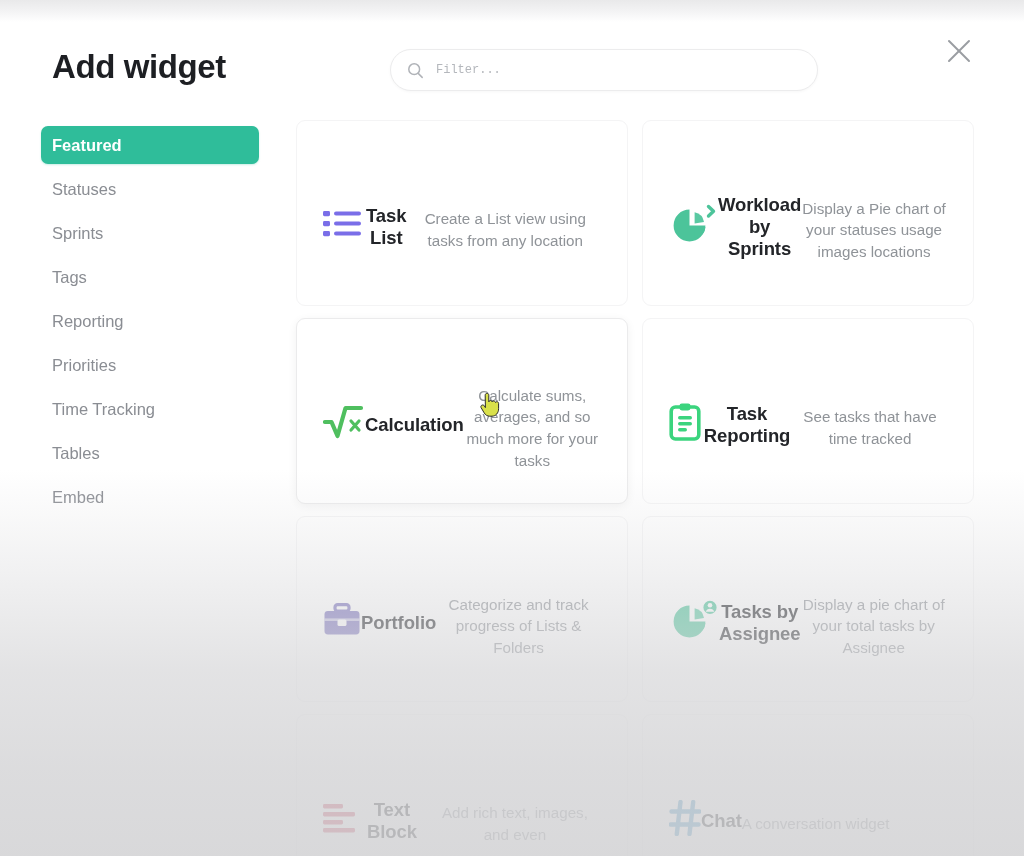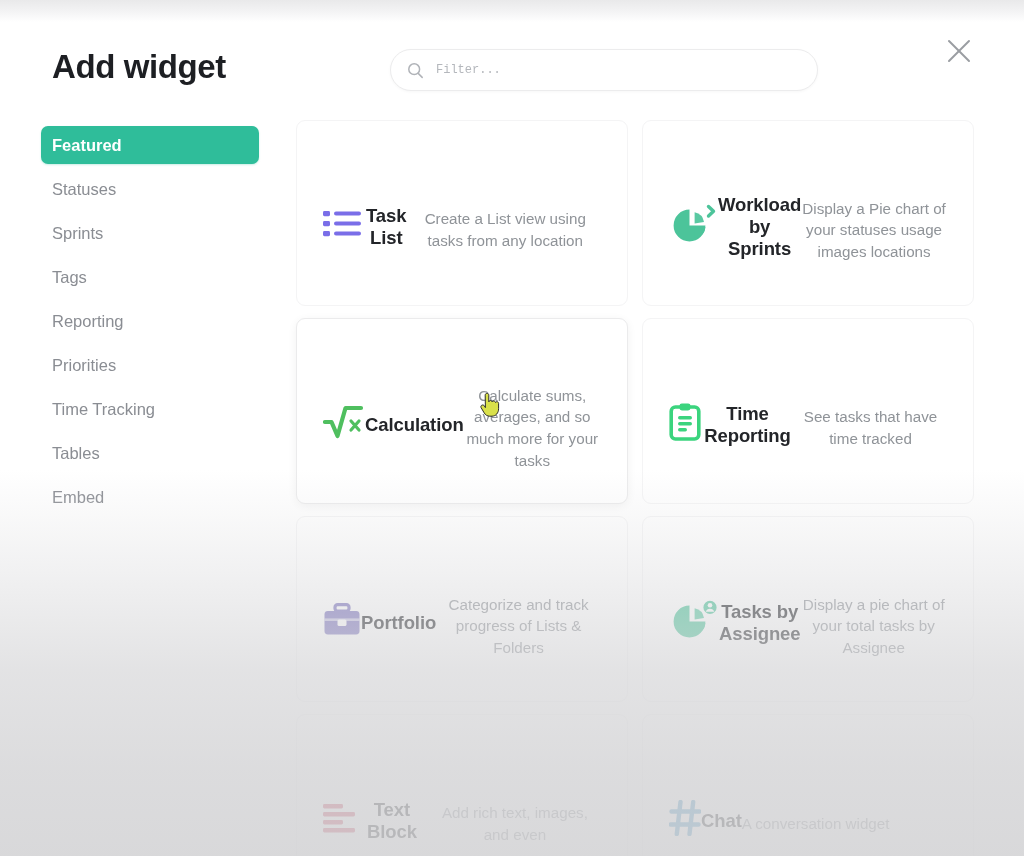--- a/index.html
+++ b/index.html
@@ -268,21 +268,21 @@
       <div class="card">
         <div class="card-icon">
           <svg width="32" height="40" viewBox="0 0 32 40" fill="none">
         <rect x="2.2" y="5" width="27.6" height="32" rx="4.2" stroke="#3bd47e" stroke-width="3.6" fill="none"></rect>
         <rect x="10.5" y="1.4" width="11" height="7" rx="2.4" fill="#3bd47e"></rect>
         <rect x="9" y="14" width="14" height="3.4" rx="1.7" fill="#3bd47e"></rect>
         <rect x="9" y="20" width="14" height="3.4" rx="1.7" fill="#3bd47e"></rect>
         <rect x="9" y="26" width="9" height="3.4" rx="1.7" fill="#3bd47e"></rect>
           </svg>
         </div>
-        <div class="card-title">Time Reporting</div>
+        <div class="card-title">Task Reporting</div>
         <div class="card-desc">See tasks that have time tracked</div>
       </div>
       <div class="card">
         <div class="card-icon">
           <svg width="38" height="34" viewBox="0 0 38 34" fill="none">
         <rect x="12" y="1.6" width="14" height="6.6" rx="2.6" stroke="#7b72bd" stroke-width="3.2" fill="none"></rect>
         <rect x="1.5" y="8" width="35" height="23.5" rx="3.4" fill="#7b72bd"></rect>
         <rect x="14.5" y="16.5" width="9" height="6.6" rx="1.6" fill="#ffffff"></rect>
         <rect x="1.5" y="15.4" width="35" height="2.6" fill="#ffffff" opacity="0.55"></rect>
           </svg>

